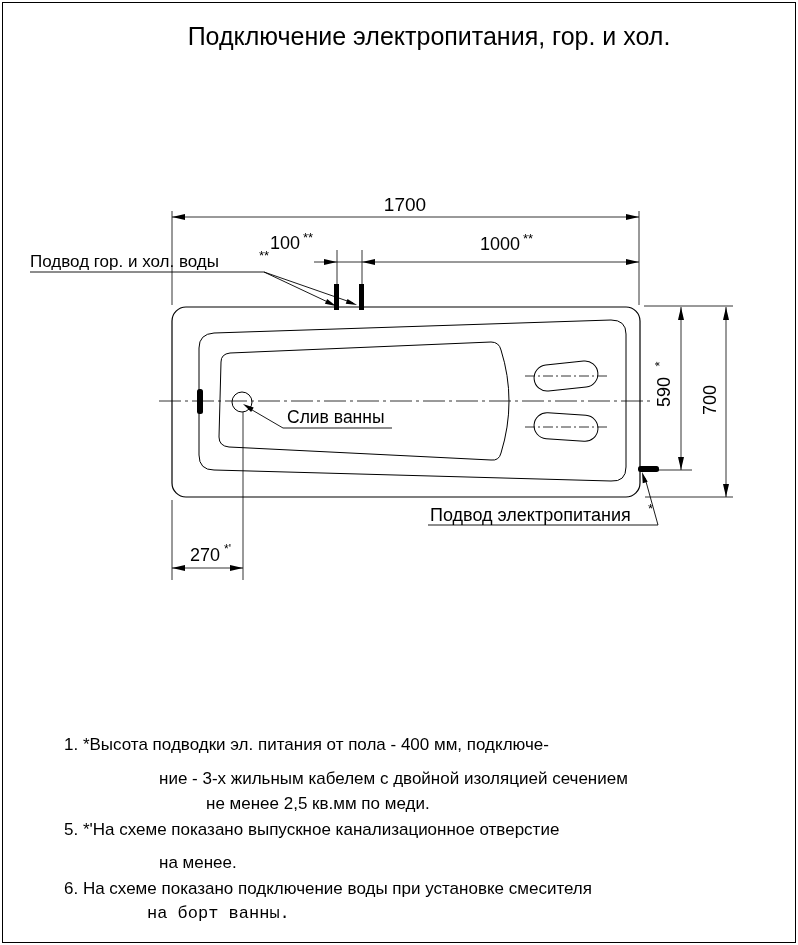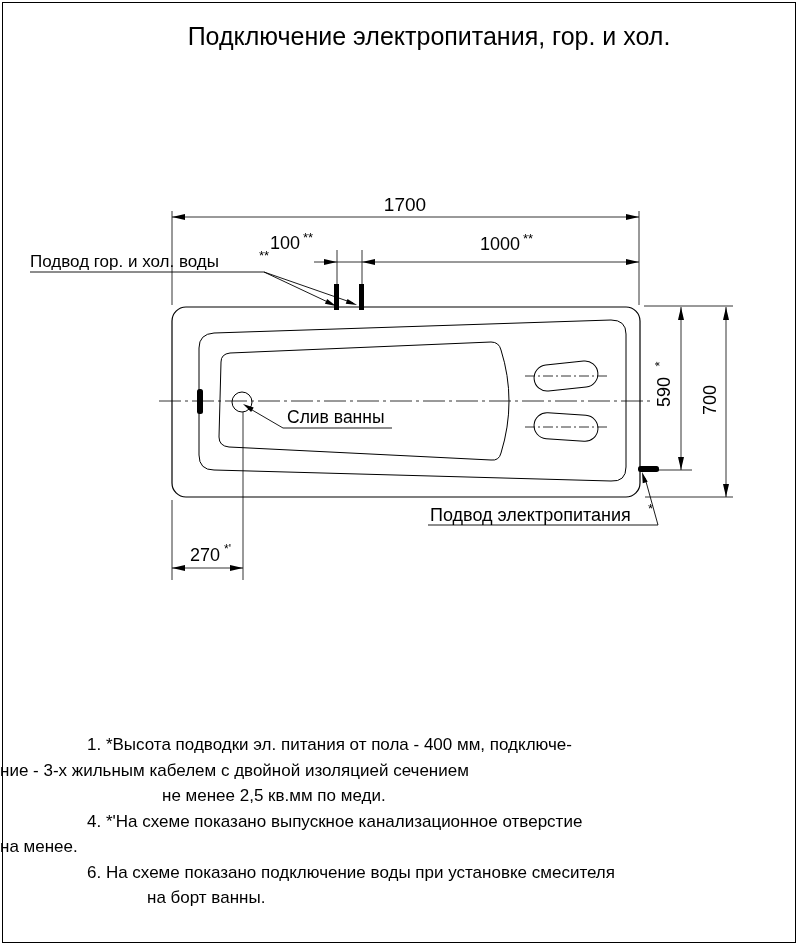--- a/index.html
+++ b/index.html
@@ -12,24 +12,24 @@
   .title{
     position:absolute;top:20px;left:0;width:798px;
     text-align:center;padding-left:60px;box-sizing:border-box;
     font-size:25px;line-height:33px;color:#000;
   }
   .title .libra{letter-spacing:3px;}
   .drawing{position:absolute;left:0;top:180px;}
   svg text{font-family:"Liberation Sans",sans-serif;fill:#000;}
   .notes{position:absolute;left:0;top:732px;width:798px;font-size:17px;line-height:25.5px;color:#000;}
   .notes .ln{white-space:pre;}
-  .ind0{padding-left:87px;}
-  .ind1{}
-  .ind2{padding-left:162px;}
-  .ind3{padding-left:147px;}
+  .ind0{padding-left:64px;}
+  .ind1{padding-left:159px;margin-top:8px;}
+  .ind2{padding-left:162px;margin-left:44px;}
+  .ind3{padding-left:147px;font-family:Liberation Mono, monospace;}
 </style>
 </head>
 <body>
 
 <div class="frame"></div>
 
 <div class="title">
   <div>Подключение электропитания, гор. и хол.</div>
 </div>
 
@@ -113,17 +113,17 @@
   <text x="259" y="260" font-size="13">**</text>
   <text x="287" y="423" font-size="17.5">Слив ванны</text>
   <text x="430" y="521" font-size="18">Подвод электропитания</text>
   <text x="648" y="513" font-size="13">*</text>
 </svg>
 
 <div class="notes">
   <div class="ln ind0">1. *Высота подводки эл. питания от пола - 400 мм, подключе-</div>
   <div class="ln ind1">ние - 3-х жильным кабелем с двойной изоляцией сечением</div>
   <div class="ln ind2">не менее 2,5 кв.мм по меди.</div>
-  <div class="ln ind0">4. *'На схеме показано выпускное канализационное отверстие</div>
+  <div class="ln ind0">5. *'На схеме показано выпускное канализационное отверстие</div>
   <div class="ln ind1">на менее.</div>
   <div class="ln ind0">6. На схеме показано подключение воды при установке смесителя</div>
   <div class="ln ind3">на борт ванны.</div>
 </div>
 
 </body></html>

